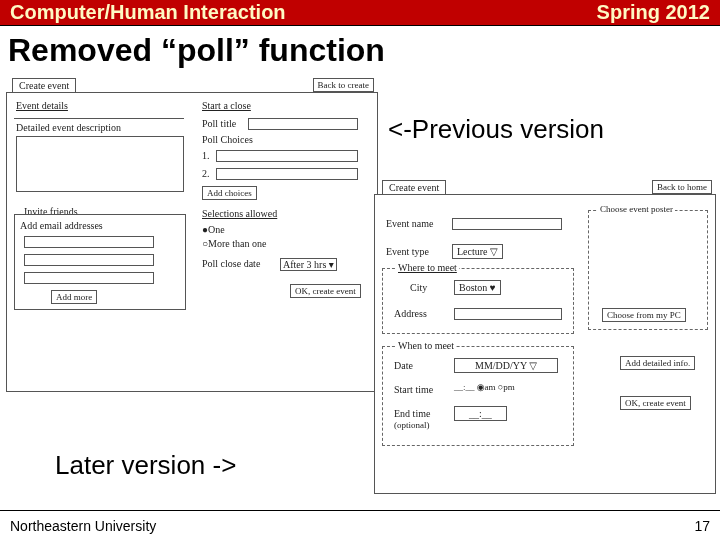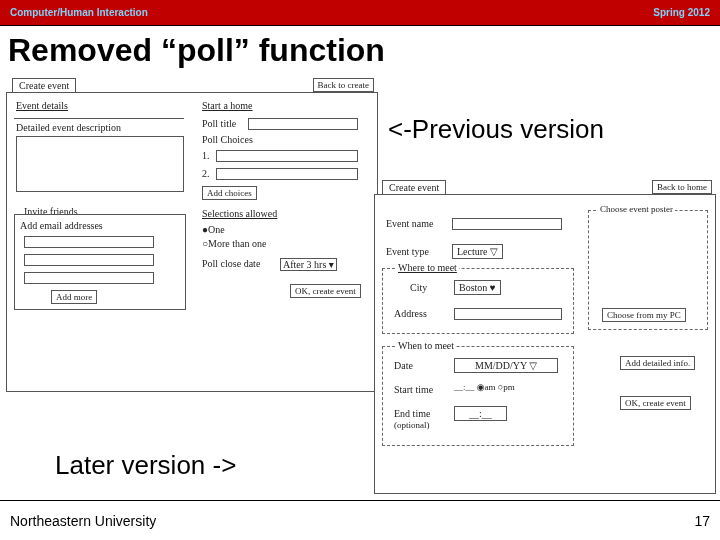--- a/index.html
+++ b/index.html
@@ -1,22 +1,22 @@
 <!DOCTYPE html>
 <html><head>
 <meta charset="utf-8">
 <style>
   * { margin: 0; padding: 0; box-sizing: border-box; }
   body { width: 720px; height: 540px; font-family: Arial, Helvetica, sans-serif; background: #fff; position: relative; overflow: hidden; }
   .topbar { height: 26px; background: #c00000; border-bottom: 1px solid #000; display: flex; justify-content: space-between; align-items: center; padding: 0 10px; }
-  .topbar span { color: #7dd3fc; font-weight: bold; font-size: 10px; }
+  .topbar span { color: #fef9c3; font-weight: bold; font-size: 20px; }
   .title { font-size: 32px; font-weight: bold; padding: 6px 8px 4px 8px; }
   .annot-prev { position: absolute; top: 114px; left: 388px; font-size: 26px; }
   .annot-later { position: absolute; top: 450px; left: 55px; font-size: 26px; }
-  .footer { position: absolute; bottom: 0; left: 0; right: 0; border-top: 1px solid #000; height: 40px; display: flex; justify-content: space-between; align-items: center; padding: 0 10px; font-size: 14px; }
+  .footer { position: absolute; bottom: 0; left: 0; right: 0; border-top: 1px solid #000; height: 30px; display: flex; justify-content: space-between; align-items: center; padding: 0 10px; font-size: 14px; }
   .sketch1 { position: absolute; top: 78px; left: 6px; width: 372px; height: 318px; }
   .sketch2 { position: absolute; top: 180px; left: 374px; width: 342px; height: 320px; }
   .sk { font-family: "Comic Sans MS", cursive; font-size: 10px; color: #222; }
   .box { position: absolute; border: 1px solid #555; background: #fff; }
   .lbl { position: absolute; font-size: 10px; }
   .fld { position: absolute; border: 1px solid #555; height: 12px; background: #fff; }
   .hr  { position: absolute; border-top: 1px solid #555; height: 0; }
   .tab { position: absolute; border: 1px solid #555; border-bottom: none; font-size: 10px; padding: 1px 6px; background: #fff; }
   .btn { position: absolute; border: 1px solid #555; font-size: 9px; padding: 1px 4px; background: #fff; }
   .radio { position: absolute; font-size: 10px; }
@@ -46,21 +46,21 @@
   <div class="box" style="top:58px;left:10px;width:168px;height:56px;"></div>
 
   <div class="lbl" style="top:128px;left:18px;">Invite friends</div>
   <div class="box" style="top:136px;left:8px;width:172px;height:96px;"></div>
   <div class="lbl" style="top:142px;left:14px;">Add email addresses</div>
   <div class="fld" style="top:158px;left:18px;width:130px;"></div>
   <div class="fld" style="top:176px;left:18px;width:130px;"></div>
   <div class="fld" style="top:194px;left:18px;width:130px;"></div>
   <div class="btn" style="top:212px;left:14px;margin-left:31px;">Add more</div>
 
-  <div class="lbl" style="top:22px;left:196px;text-decoration:underline;">Start a home</div>
+  <div class="lbl" style="top:22px;left:196px;text-decoration:underline;">Start a close</div>
   <div class="lbl" style="top:40px;left:196px;">Poll title</div>
   <div class="fld" style="top:40px;left:242px;width:110px;"></div>
   <div class="lbl" style="top:56px;left:196px;">Poll Choices</div>
   <div class="lbl" style="top:72px;left:196px;">1.</div>
   <div class="fld" style="top:72px;left:210px;width:142px;"></div>
   <div class="lbl" style="top:90px;left:196px;">2.</div>
   <div class="fld" style="top:90px;left:210px;width:142px;"></div>
   <div class="btn" style="top:108px;left:196px;">Add choices</div>
   <div class="lbl" style="top:130px;left:196px;text-decoration:underline;">Selections allowed</div>
   <div class="radio" style="top:146px;left:196px;">●One</div>

